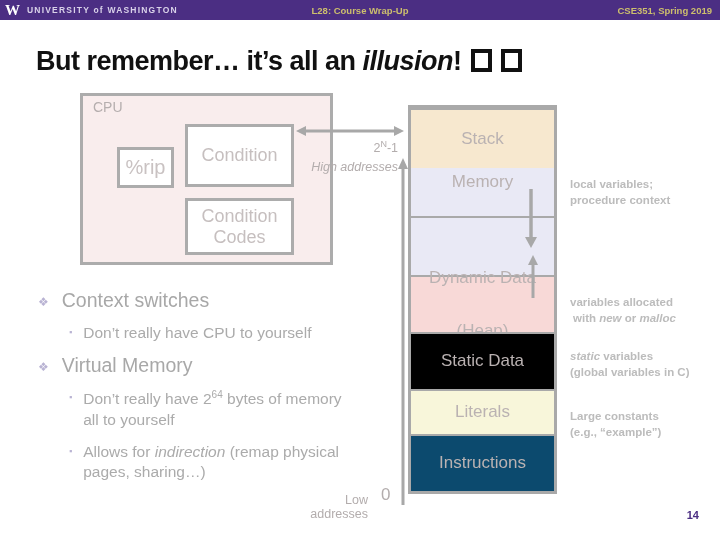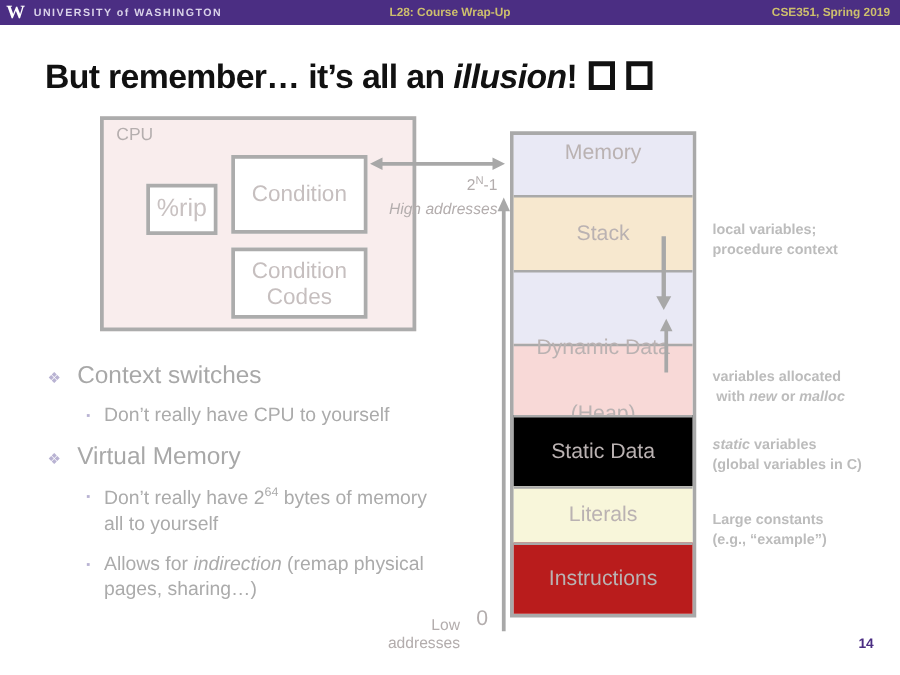--- a/index.html
+++ b/index.html
@@ -77,21 +77,21 @@
     display: flex; align-items: center; justify-content: center;
     text-align: center; font-size: 17px; color: #bab2b2; line-height: 1.2;
     flex-direction: column;
   }
   .sec-memlabel { height: 48px; background: #e9e9f5; justify-content: flex-start; padding-top: 4px; }
   .sec-stack    { height: 60px; background: #f7e8cf; border-top: 2px solid #a9a9a9; }
   .sec-gap      { height: 59px; background: #e9e9f5; border-top: 2px solid #a9a9a9; }
   .sec-heap     { height: 57px; background: #f8d9d7; border-top: 2px solid #a9a9a9; gap: 32px; }
   .sec-static   { height: 57px; background: #000000; border-top: 2px solid #a9a9a9; }
   .sec-literals { height: 45px; background: #f8f6da; border-top: 2px solid #a9a9a9; }
-  .sec-instr    { height: 57px; background: #b91c1c; border-top: 2px solid #a9a9a9; }
+  .sec-instr    { height: 57px; background: #0c4a6e; border-top: 2px solid #a9a9a9; }
 
   
   .addr-top {
     position: absolute; left: 330px; top: 139px; width: 68px; text-align: right;
     font-size: 12.5px; color: #b3adad;
   }
   .addr-top sup { font-size: 9px; }
   .high-addr {
     position: absolute; left: 292px; top: 160px; width: 106px; text-align: right;
     font-size: 12.5px; color: #b3adad; font-style: italic;
@@ -150,25 +150,25 @@
   </div>
 
   <div class="cpu-box">
     <div class="cpu-label">CPU</div>
     <div class="rip-box">%rip</div>
     <div class="registers-box">Condition</div>
     <div class="cc-box">Condition Codes</div>
   </div>
 
   <div class="memory-col">
+    <div class="mem-sec sec-stack">
+      <span>Stack</span>
+    </div>
     <div class="mem-sec sec-memlabel">
       <span>Memory</span>
-    </div>
-    <div class="mem-sec sec-stack">
-      <span>Stack</span>
     </div>
     <div class="mem-sec sec-gap"></div>
     <div class="mem-sec sec-heap">
       <span>Dynamic Data</span>
       <span>(Heap)</span>
     </div>
     <div class="mem-sec sec-static">
       <span>Static Data</span>
     </div>
     <div class="mem-sec sec-literals">

